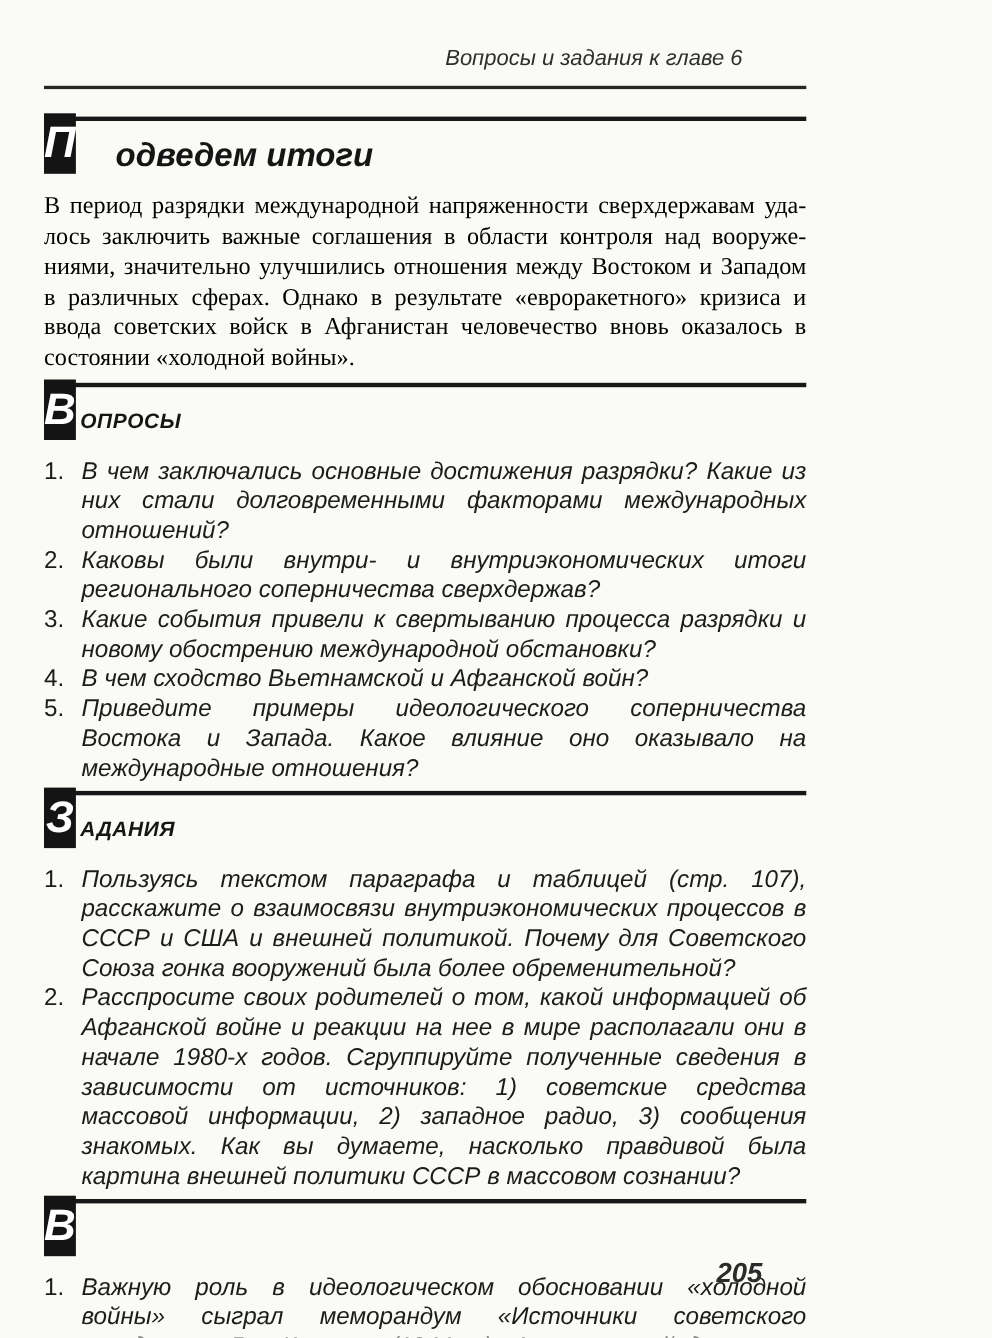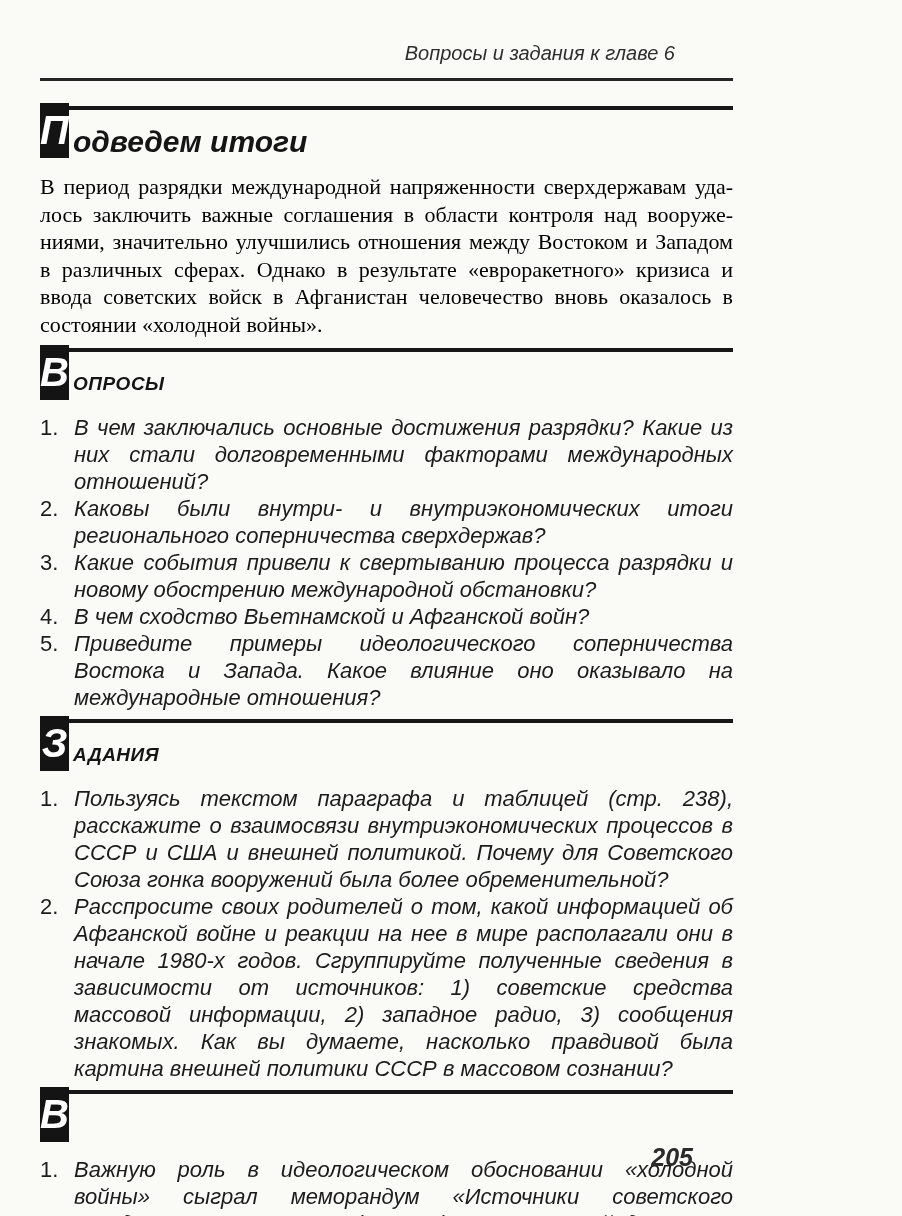--- a/index.html
+++ b/index.html
@@ -47,21 +47,21 @@
     line-height: 55px;
   }
   .title {
     position: absolute;
     left: 33px;
     font-style: italic;
     font-weight: bold;
     color: #151515;
     white-space: nowrap;
   }
-  .title-lower { font-size: 30px; bottom: 1px; }
+  .title-lower { font-size: 30px; bottom: 1px; margin-left: 32px; }
   .title-caps  { font-size: 19px; bottom: 7px; letter-spacing: 0.5px; }
 
   .block-summary   { margin-top: 25px; }
   .block-questions { margin-top: 10px; }
   .block-tasks     { margin-top: 8px; }
   .block-chapter   { margin-top: 8px; }
 
   .summary-text {
     margin: 13px 0 0 0;
     font-family: "Liberation Serif", serif;
@@ -136,21 +136,21 @@
   </section>
 
   <section class="block-tasks">
     <div class="bar">
       <span class="initial">З</span>
       <span class="title title-caps">АДАНИЯ</span>
     </div>
     <div class="qlist">
       <div class="item">
         <span class="num">1.</span>
-        <div class="txt">Пользуясь текстом параграфа и таблицей (стр. 238), расскажите о взаимо­связи внутриэкономических процессов в СССР и США и внешней полити­кой. Почему для Советского Союза гонка вооружений была более обреме­нительной?</div>
+        <div class="txt">Пользуясь текстом параграфа и таблицей (стр. 107), расскажите о взаимо­связи внутриэкономических процессов в СССР и США и внешней полити­кой. Почему для Советского Союза гонка вооружений была более обреме­нительной?</div>
       </div>
       <div class="item">
         <span class="num">2.</span>
         <div class="txt">Расспросите своих родителей о том, какой информацией об Афганской войне и реакции на нее в мире располагали они в начале 1980-х годов. Сгруппируйте полученные сведения в зависимости от источников: 1) со­ветские средства массовой информации, 2) западное радио, 3) сообщения знакомых. Как вы думаете, насколько правдивой была картина внешней по­литики СССР в массовом сознании?</div>
       </div>
     </div>
   </section>
 
   <section class="block-chapter">
     <div class="bar">

